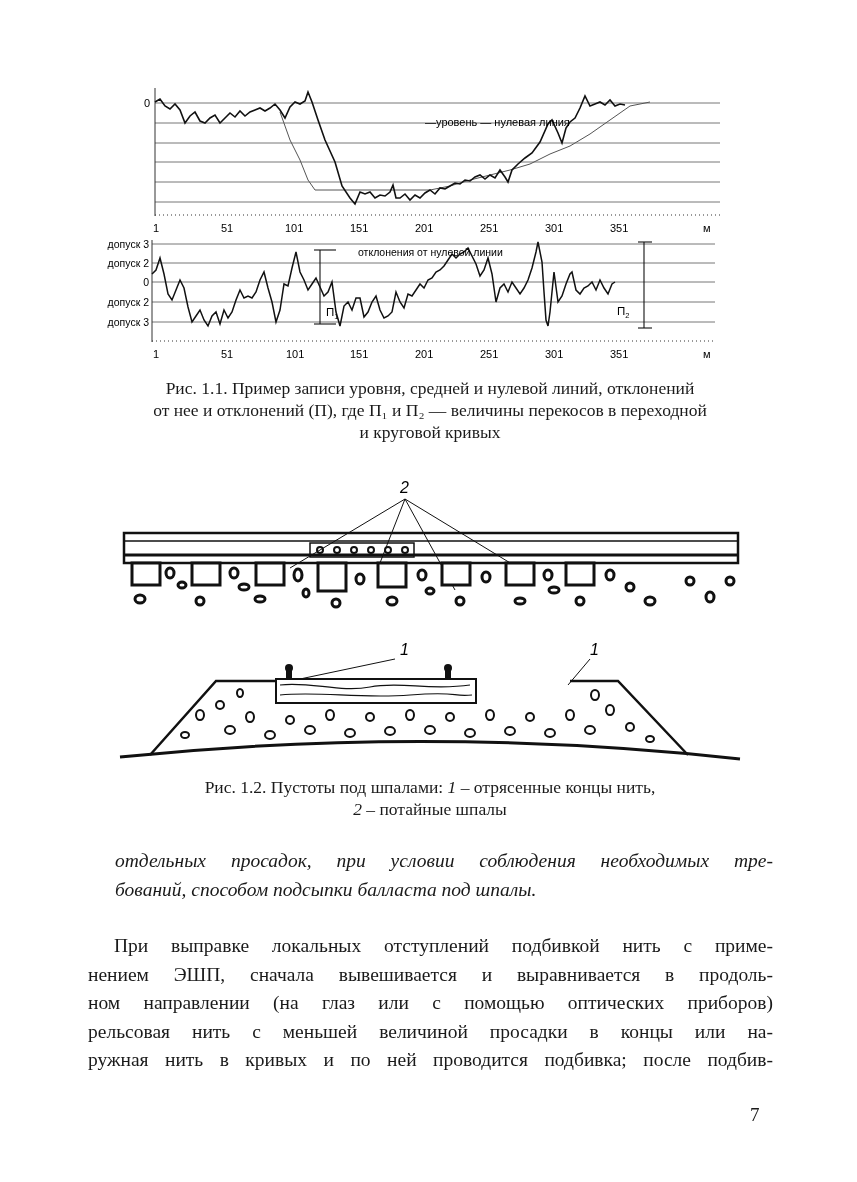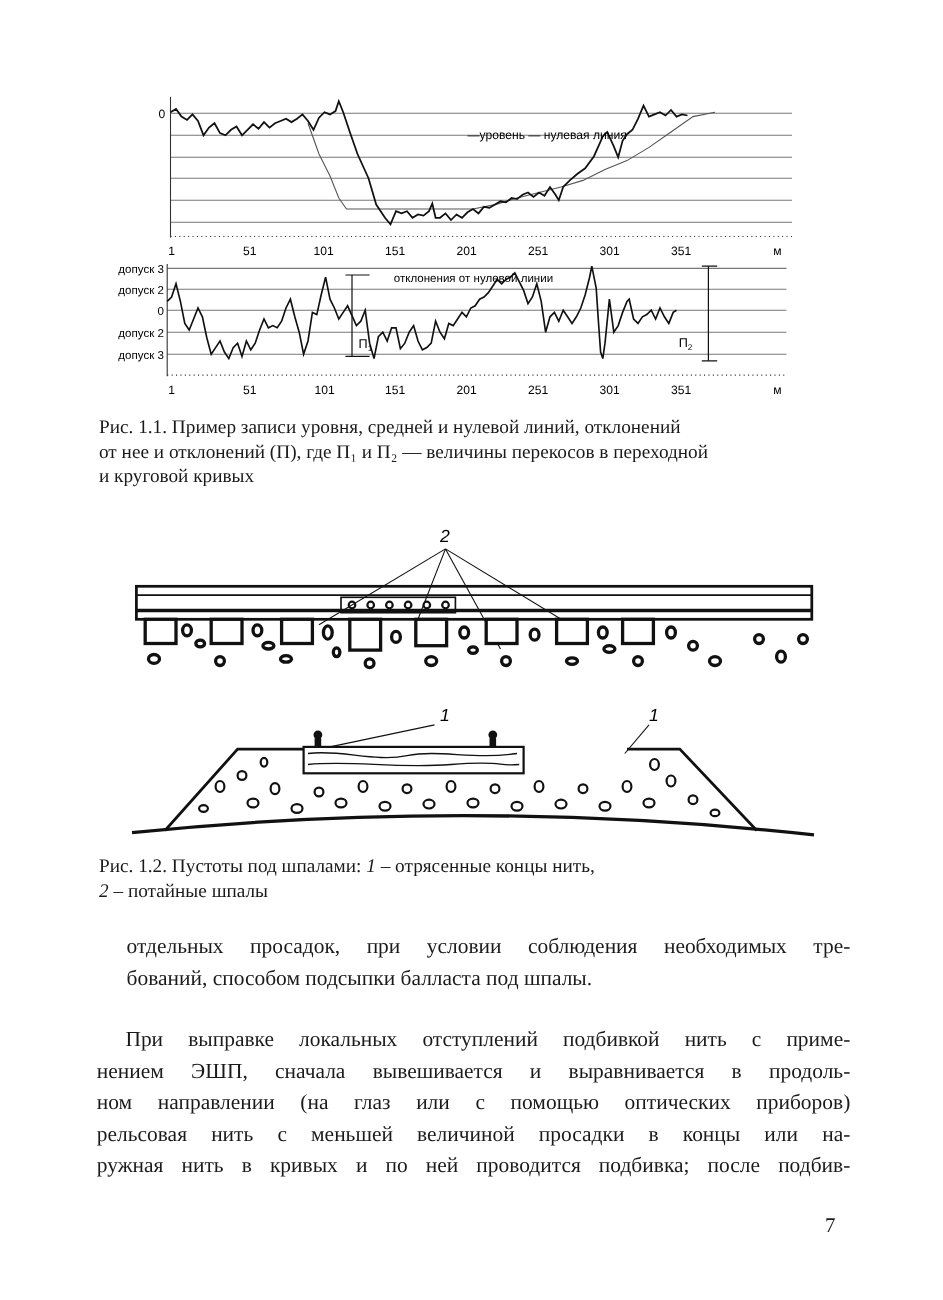--- a/index.html
+++ b/index.html
@@ -1,24 +1,24 @@
 <!DOCTYPE html>
 <html><head>
 <meta charset="utf-8">
 <style>
   html,body{margin:0;padding:0;background:#fff;}
   body{width:857px;height:1182px;position:relative;overflow:hidden;font-family:"Liberation Serif",serif;color:#1a1a1a;}
   .abs{position:absolute;}
   svg text{font-family:"Liberation Sans",sans-serif;}
-  .caption{position:absolute;left:90px;width:680px;text-align:left;font-size:17.5px;line-height:22px;}
+  .caption{position:absolute;left:90px;width:680px;text-align:center;font-size:17.5px;line-height:22px;}
   .para{position:absolute;left:88px;width:685px;font-size:19.5px;line-height:28.5px;text-align:justify;}
   .para .line{display:block;white-space:nowrap;text-align-last:justify;}
   .para .last{text-align-last:left;}
   .indent{padding-left:26px;}
-  .hang{padding-left:27px;}
+  .hang{padding-left:27px;font-style:italic;}
 </style>
 </head>
 <body>
 
 <svg class="abs" style="left:130px;top:80px" width="600" height="160" viewBox="0 0 600 160">
   <g stroke="#777" stroke-width="1">
     <line x1="25" y1="23" x2="590" y2="23"></line>
     <line x1="25" y1="43" x2="590" y2="43"></line>
     <line x1="25" y1="63" x2="590" y2="63"></line>
     <line x1="25" y1="82" x2="590" y2="82"></line>

